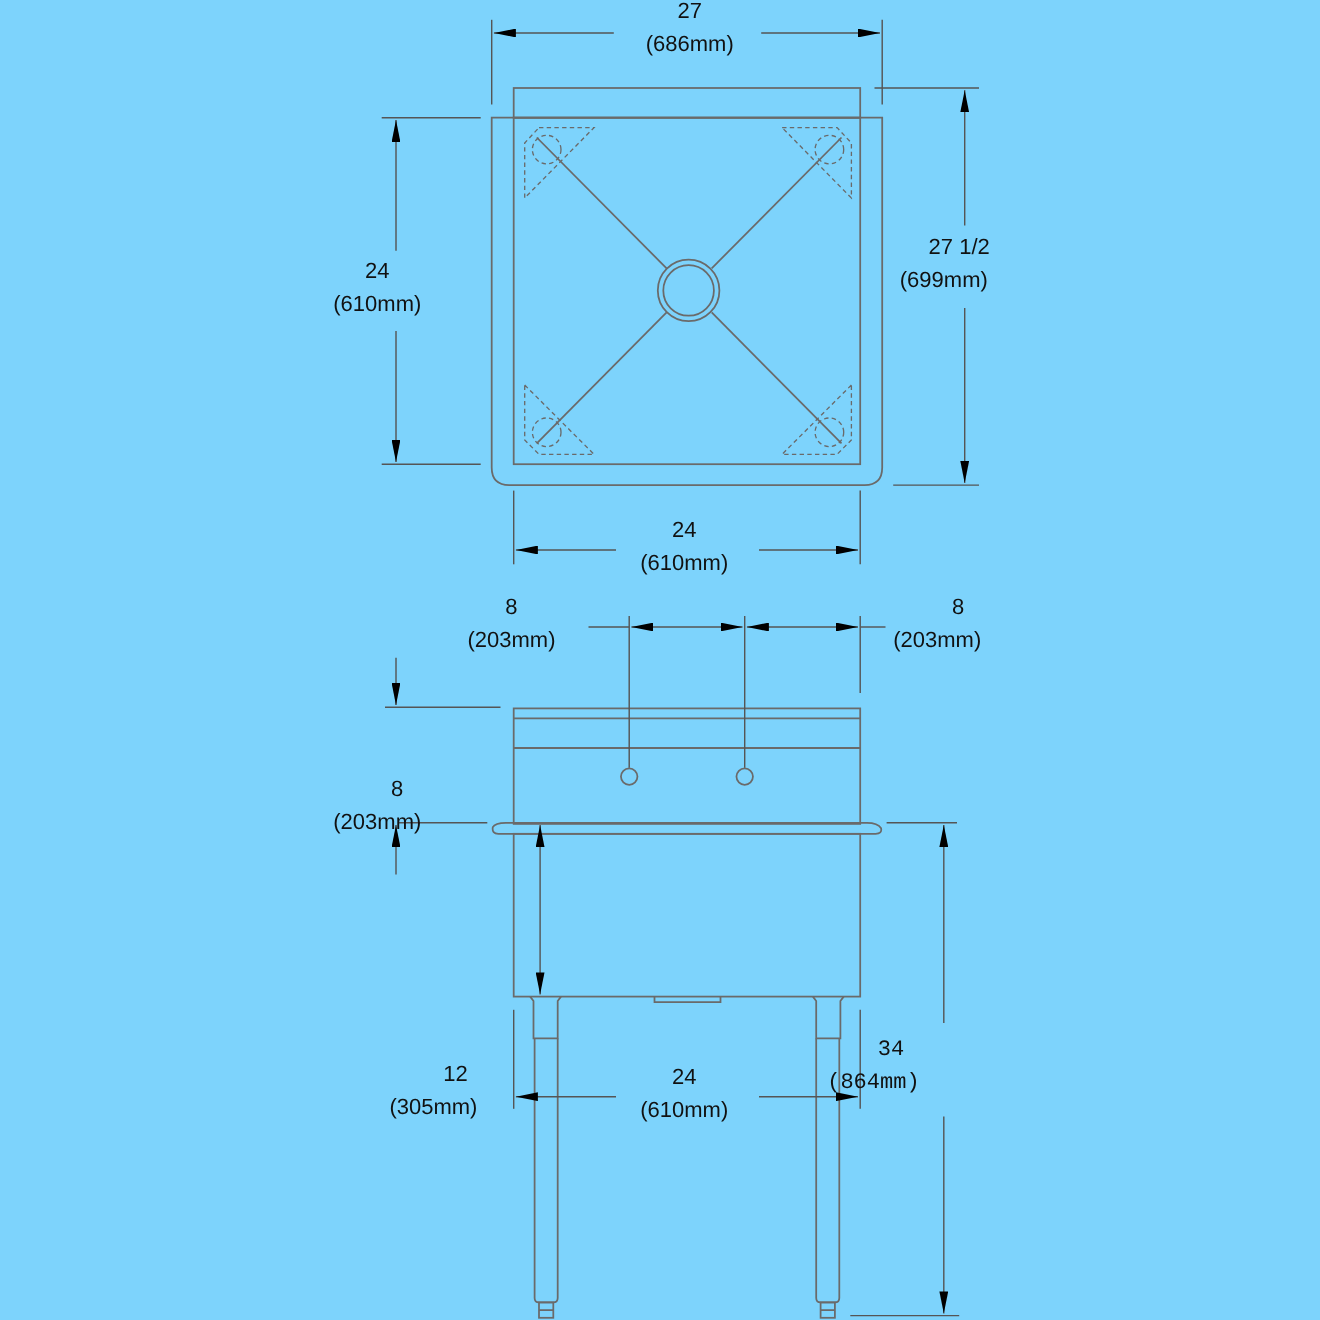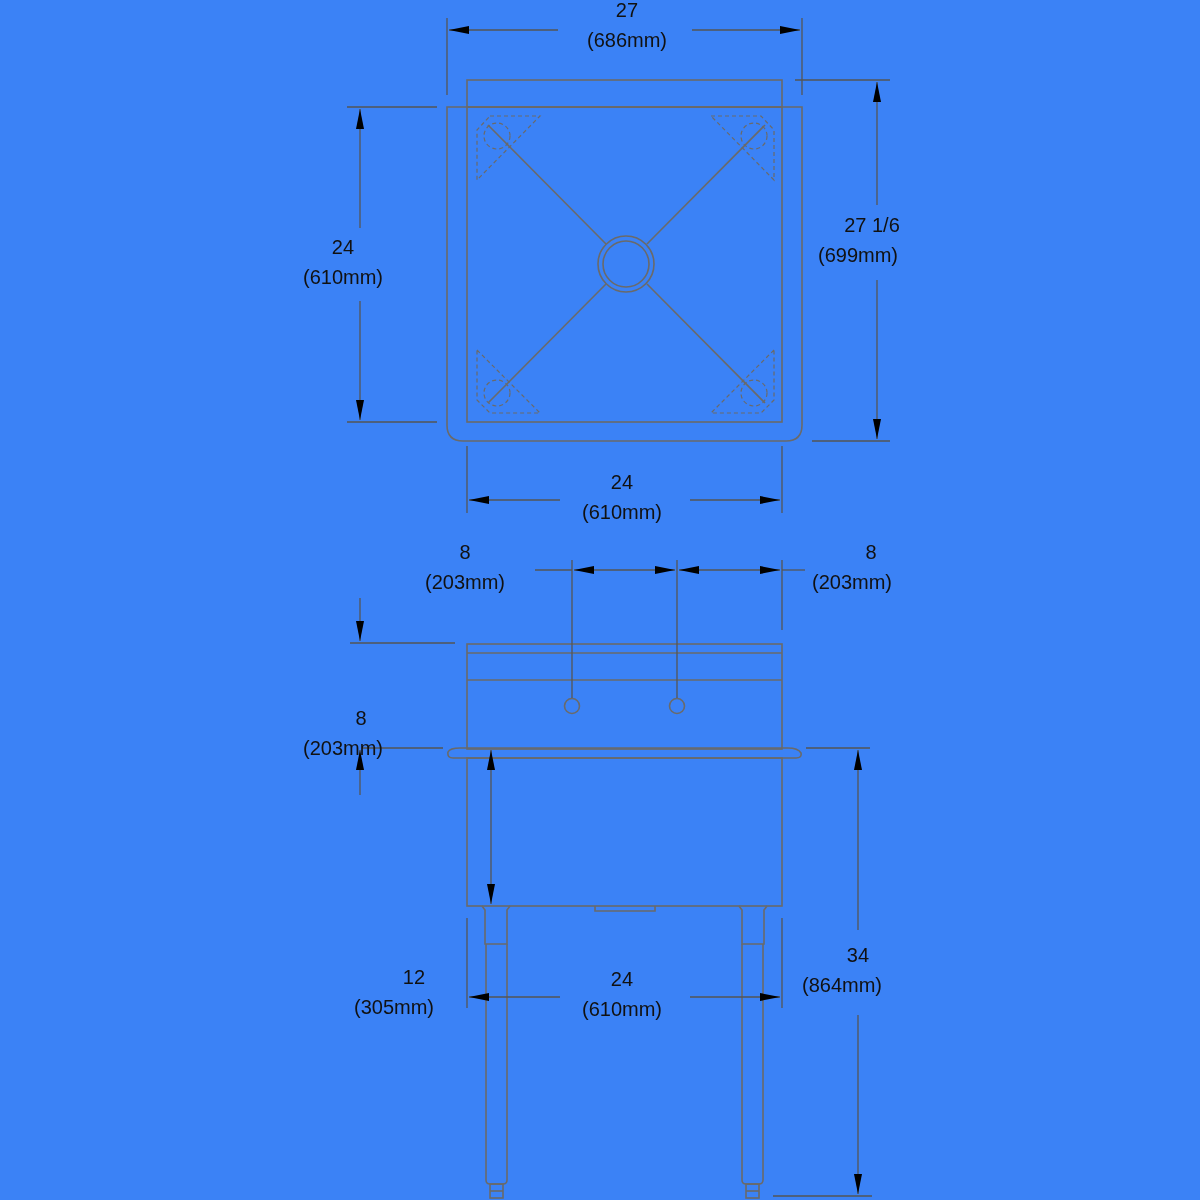--- a/index.html
+++ b/index.html
@@ -1,20 +1,20 @@
 <!DOCTYPE html>
 <html><head>
   <meta charset="utf-8">
   <style>
     html, body { margin: 0; padding: 0; background: #ffffff; }
     #canvas {
       position: relative;
       width: 1200px;
       height: 1200px;
-      background: #3b82f6;
+      background: #7dd3fc;
       overflow: hidden;
     }
     svg#drawing { position: absolute; left: 0; top: 0; }
     .dim-label {
       position: absolute;
       font-family: "Liberation Sans", sans-serif;
       font-size: 20px;
       color: #111111;
       text-align: center;
       line-height: 30px;
@@ -156,21 +156,21 @@
     <span>27</span>
     <span>(686mm)</span>
   </div>
 
   <div class="dim-label" style="left:343px; top:232px;">
     <span>24</span>
     <span>(610mm)</span>
   </div>
 
   <div class="dim-label" style="left:858px; top:210px;">
-    <span style="padding-left:28px;">27 1/6</span>
+    <span style="padding-left:28px;">27 1/2</span>
     <span>(699mm)</span>
   </div>
 
   <div class="dim-label" style="left:622px; top:467px;">
     <span>24</span>
     <span>(610mm)</span>
   </div>
 
   <div class="dim-label" style="left:465px; top:537px;">
     <span>8</span>
@@ -190,18 +190,18 @@
   <div class="dim-label" style="left:394px; top:962px;">
     <span style="padding-left:40px;">12</span>
     <span>(305mm)</span>
   </div>
 
   <div class="dim-label" style="left:622px; top:964px;">
     <span>24</span>
     <span>(610mm)</span>
   </div>
 
-  <div class="dim-label" style="left:842px; top:940px;">
+  <div class="dim-label" style="left:794px; top:940px;font-family:Liberation Mono, monospace;">
     <span style="padding-left:32px;">34</span>
     <span>(864mm)</span>
   </div>
 
 </div>
 
 </body></html>

